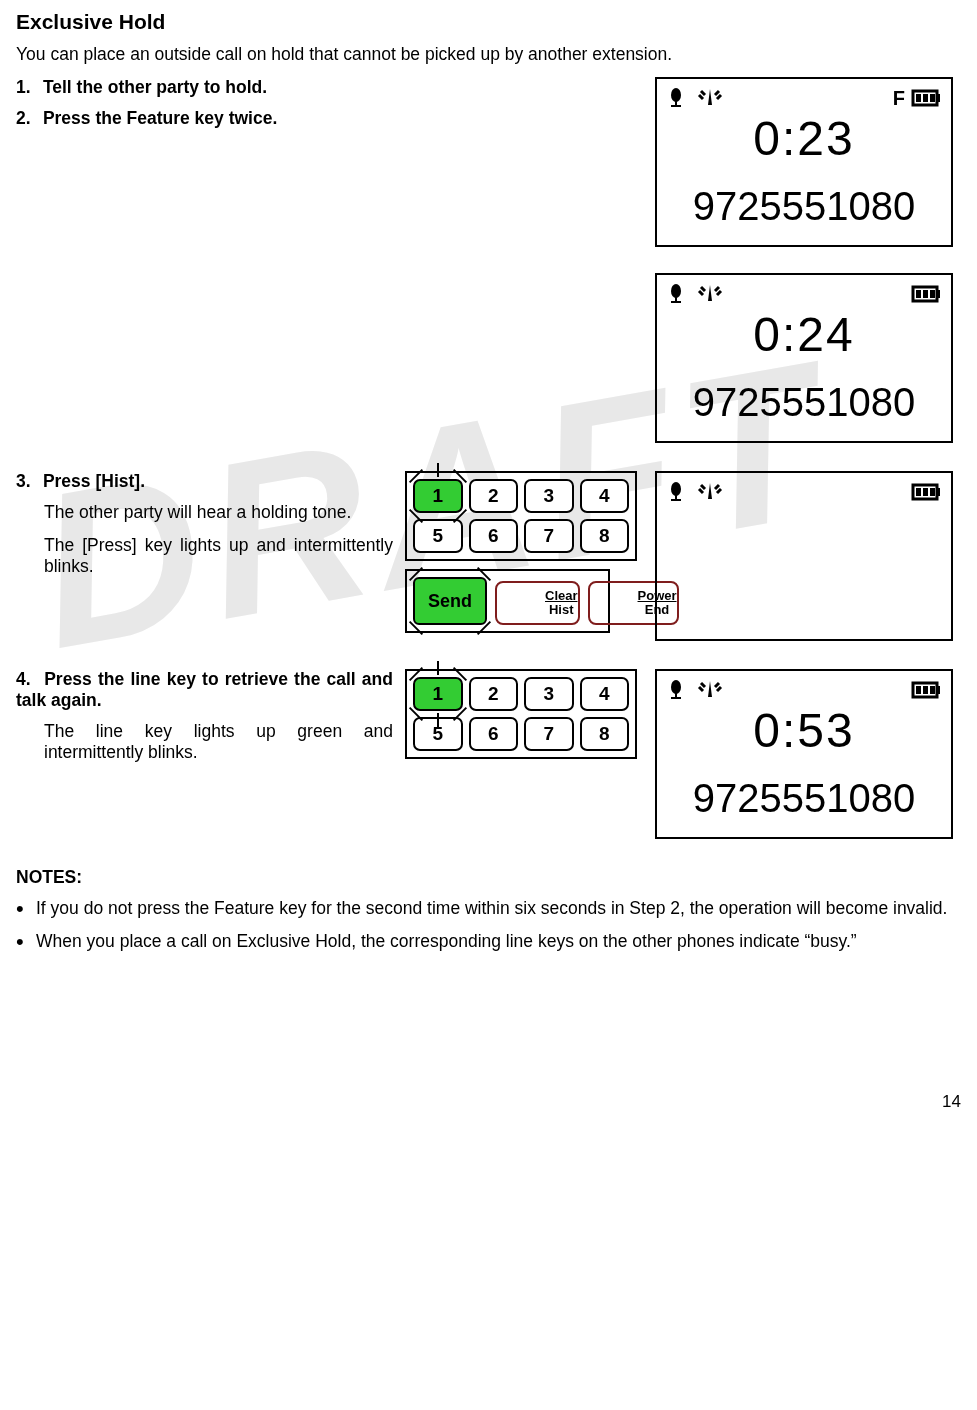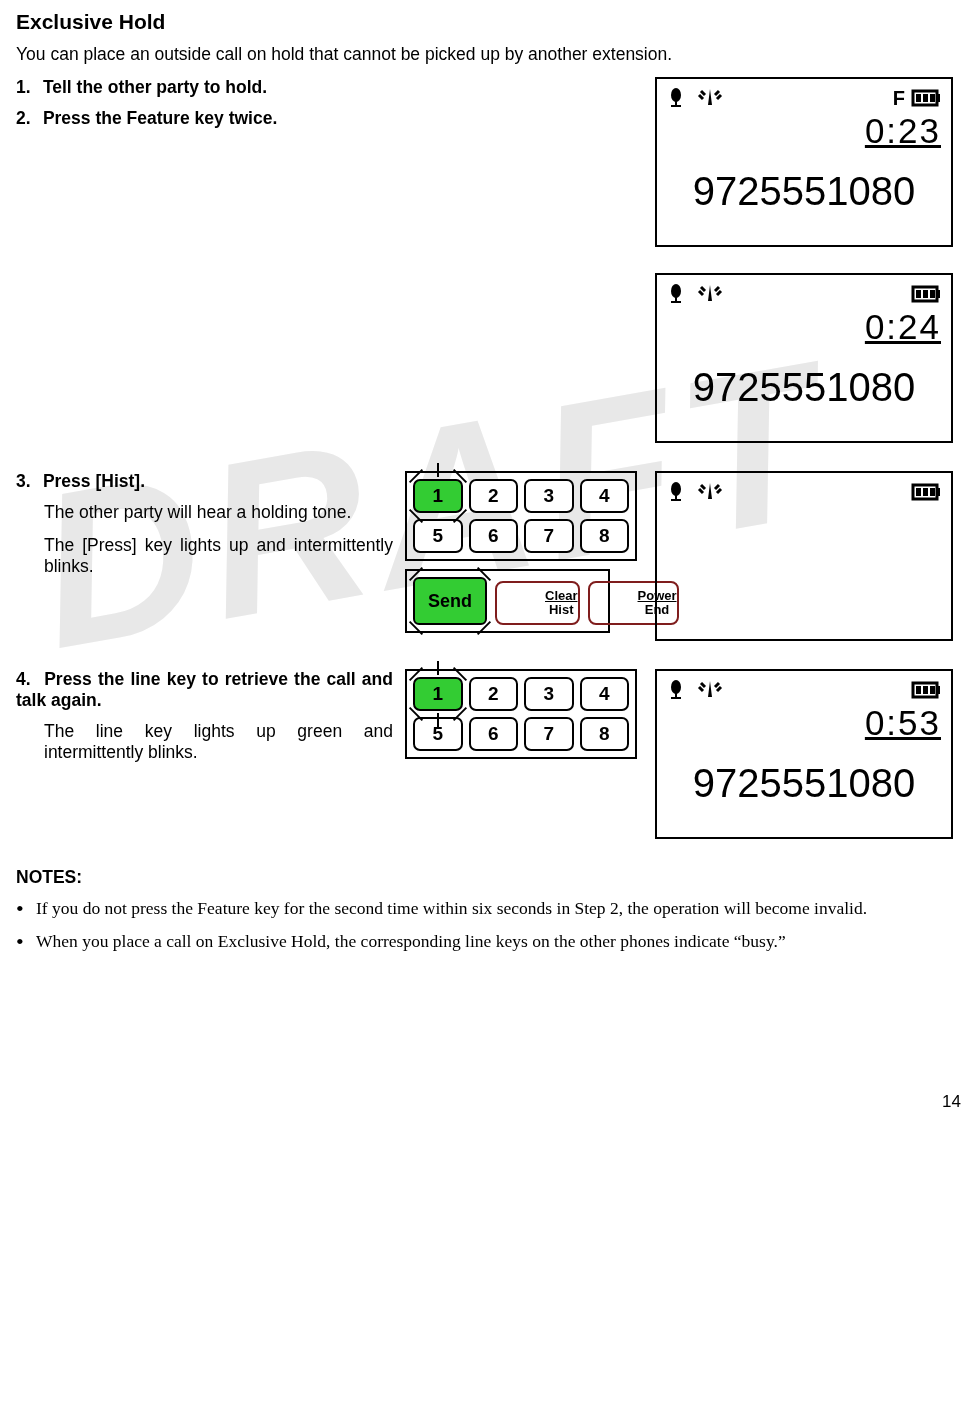--- a/index.html
+++ b/index.html
@@ -56,26 +56,25 @@
     position: relative;
     font-family: Arial, sans-serif;
     padding: 6px 10px 4px 10px;
   }
   .lcd-top { display:flex; justify-content:space-between; align-items:center; height:26px;}
   .lcd-top-left { display:flex; gap:12px; align-items:center;}
   .lcd-top-right { display:flex; gap:6px; align-items:center;}
   .mute-icon svg, .ant-icon svg, .batt-icon svg { display:block;}
   .f-letter { font-weight:bold; font-size:20px; font-family:Arial;}
   .lcd-line1 {
-    font-size: 35px;
-    text-align: right;
+    font-size: 48px;
+    text-align: center;
     margin-top: 0px;
     letter-spacing: 2px;
     font-family: Arial, sans-serif;
-    text-decoration: underline;
   }
   .lcd-line1-left {
     font-size: 40px;
     text-align: left;
     margin-top: 2px;
     padding-left:10px;
     font-family: Arial, sans-serif;
   }
   .lcd-line2 {
     font-size: 40px;
@@ -138,21 +137,21 @@
   .small-btn {
     border:2px solid #7f1d1d;
     border-radius:8px;
     width:62px; height:40px;
     display:flex; flex-direction:column; align-items:center; justify-content:center;
     font-weight:bold; font-size:13px; line-height:1.1;padding-left:48px;
   }
   .small-btn .top { text-decoration: underline; }
   .notes-head { font-weight:bold; margin-top:8px; margin-bottom:10px;}
   ul.notes { list-style:none; padding-left:0; margin:0;}
-  ul.notes > li { position:relative; padding-left:20px; margin-bottom:12px; text-align:justify;font-family:Liberation Serif, serif;}
+  ul.notes > li { position:relative; padding-left:20px; margin-bottom:12px; text-align:justify;}
   ul.notes > li::before {
     content:"•"; position:absolute; left:0; top:0; font-size:22px; line-height:1;
   }
   .page-num { text-align:right; margin-top:140px; font-size:17px;}
   .steps-block { margin-bottom: 2px;}
 </style>
 </head>
 <body>
 
 <div class="draft-bg">DRAFT</div>

